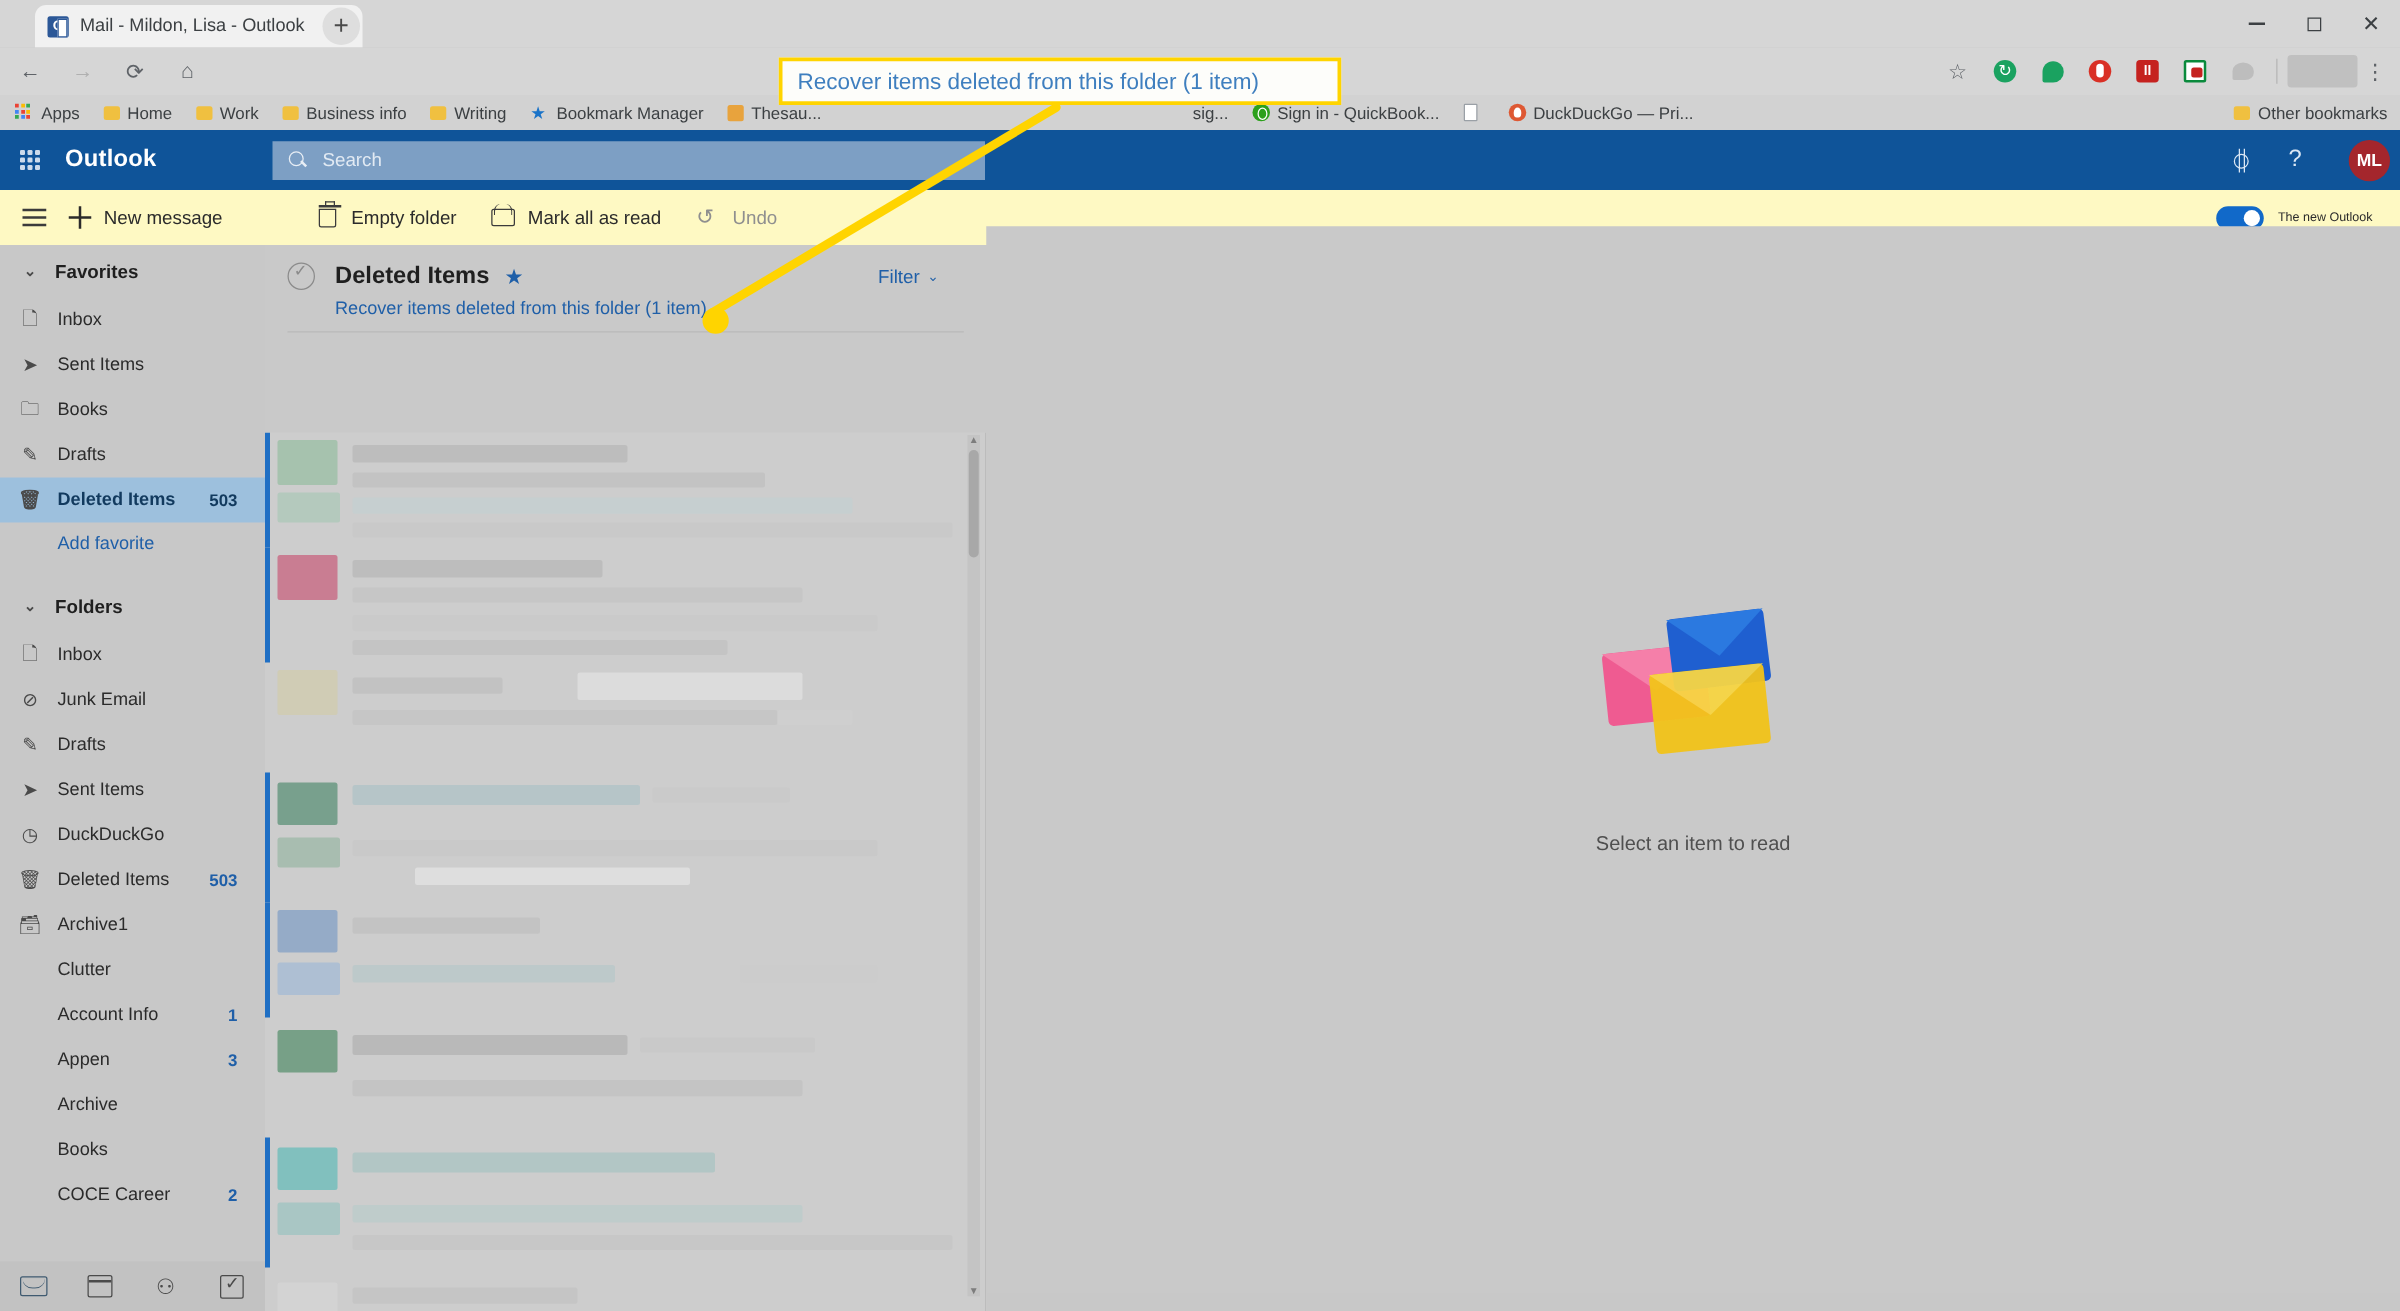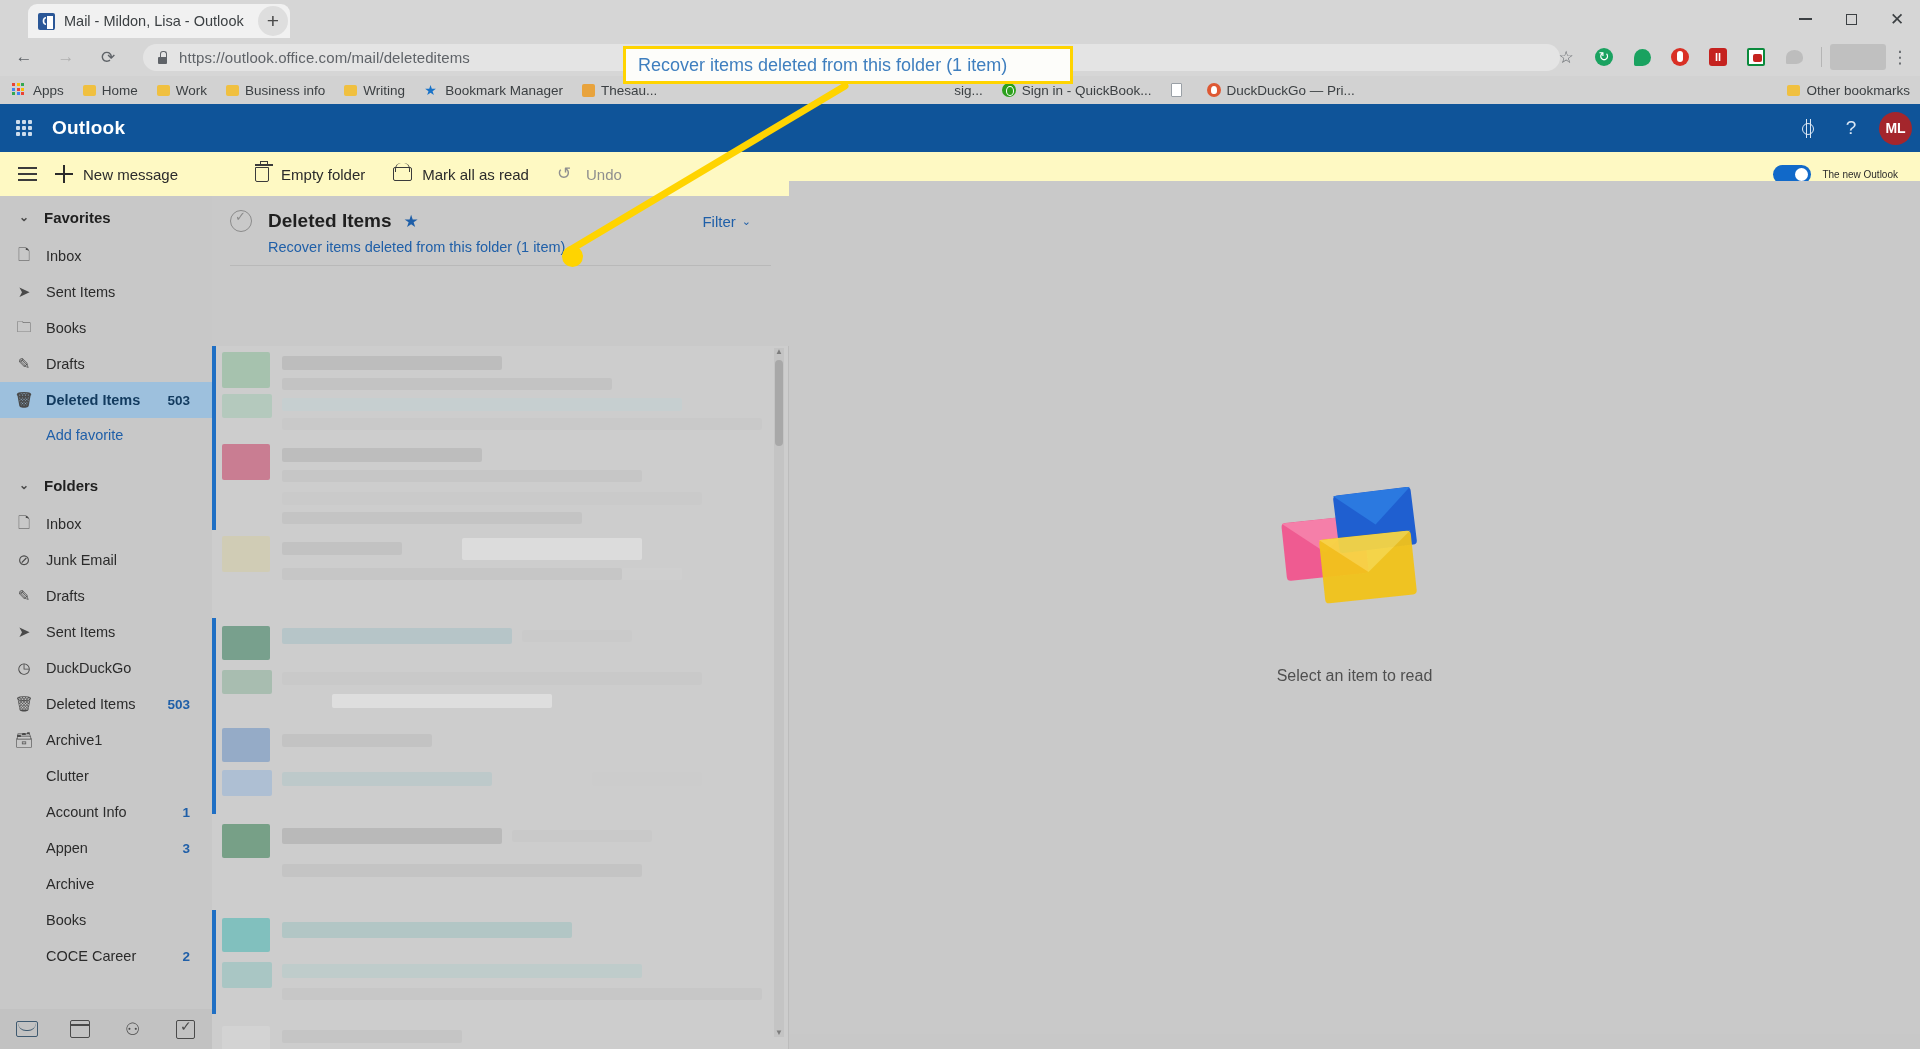--- a/index.html
+++ b/index.html
@@ -139,21 +139,21 @@
   .o-search .mag::before{content:"";position:absolute;left:0;top:0;width:10px;height:10px;border:1.6px solid #e8eef5;border-radius:50%;}
   .o-search .mag::after{content:"";position:absolute;left:9px;top:9px;width:6px;height:1.6px;background:#e8eef5;transform:rotate(45deg);}
   .o-search-text { color:#e2eaf3; font-size:15px; }
   .o-header-right { position:absolute; right: 8px; top:0; height:48px; display:flex; align-items:center; }
   .o-hicon { width:44px;height:48px;display:flex;align-items:center;justify-content:center;color:#dce8f5;font-size:19px; }
   .gear { width:19px;height:19px;position:relative; }
   .gear::before{content:"";position:absolute;left:4.5px;top:4.5px;width:10px;height:10px;border:1.8px solid #dce8f5;border-radius:50%;}
   .gear::after{content:"";position:absolute;left:8px;top:0;width:3px;height:19px;border-left:1.6px solid #dce8f5;border-right:1.6px solid #dce8f5;box-shadow:0 0 0 0 transparent;}
   .avatar-ml {
     width: 33px;height:33px;border-radius:50%;background:#a4262c;color:#fff;
-    font-size:14px;font-weight:600;display:flex;align-items:center;justify-content:center;margin-left:6px;
+    font-size:14px;font-weight:600;display:flex;align-items:center;justify-content:center;margin-left:21px;
   }
 
   .o-cmdbar {
     position:absolute; top:48px; left:0; width:1920px; height:44px;
     background:#fef9c3; display:flex; align-items:center;
   }
   .hamburger { width:54px;height:44px;display:flex;align-items:center;justify-content:center; }
   .hamburger span { display:block;width:19px;height:1.6px;background:#3b3b3b;box-shadow:0 6px 0 #3b3b3b, 0 -6px 0 #3b3b3b; }
   .cmd { display:flex;align-items:center;font-size:15px;color:#2b2b2b;margin-right:28px; }
   .cmd.muted { color:#8f8f8f; }
@@ -286,24 +286,20 @@
           <span class="win-glyph-close">✕</span>
         </div>
     </div>
   </div>
 
   <div class="browser-toolbar">
     <div class="nav-btn">←</div>
     <div class="nav-btn disabled">→</div>
     <div class="nav-btn">⟳</div>
     <div class="nav-btn">⌂</div>
-    <div class="omnibox">
-      <span class="lock-icon"></span>
-      <span class="omnibox-url">https://outlook.office.com/mail/deleteditems</span>
-    </div>
     <div class="toolbar-right">
       <div class="ext-icon">
           <span class="star-outline">☆</span>
         </div>
       <div class="ext-icon">
           <span class="circ ext-green"></span>
         </div>
       <div class="ext-icon">
           <span class="ext-blob"></span>
         </div>
@@ -395,20 +391,24 @@
             <i></i>
             <i></i>
             <i></i>
             <i></i>
             <i></i>
             <i></i>
             <i></i>
           </span>
       </div>
       <div class="o-brand">Outlook</div>
+      <div class="o-search">
+        <span class="mag"></span>
+        <span class="o-search-text">Search</span>
+      </div>
       <div class="o-header-right">
         <div class="o-hicon">
             <span class="gear"></span>
           </div>
         <div class="o-hicon">?</div>
         <div class="avatar-ml">ML</div>
       </div>
     </div>
 
     <div class="o-cmdbar">

